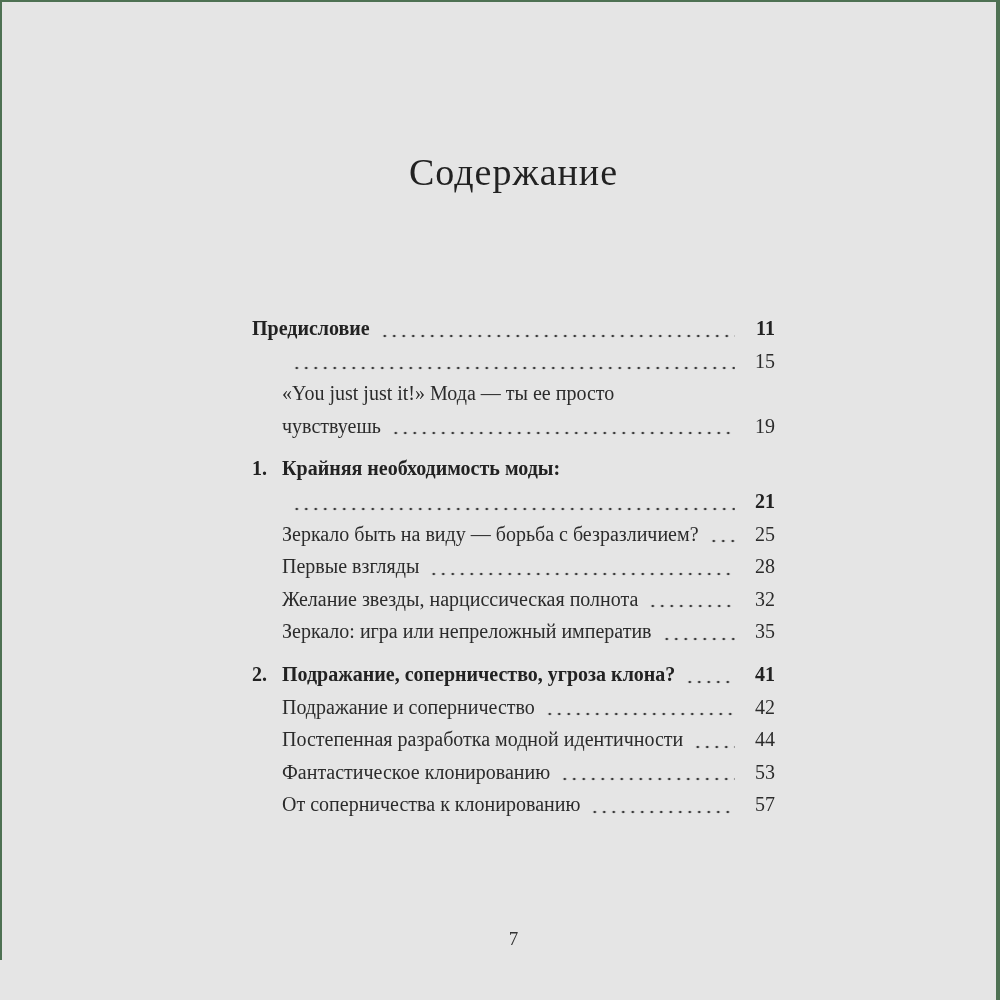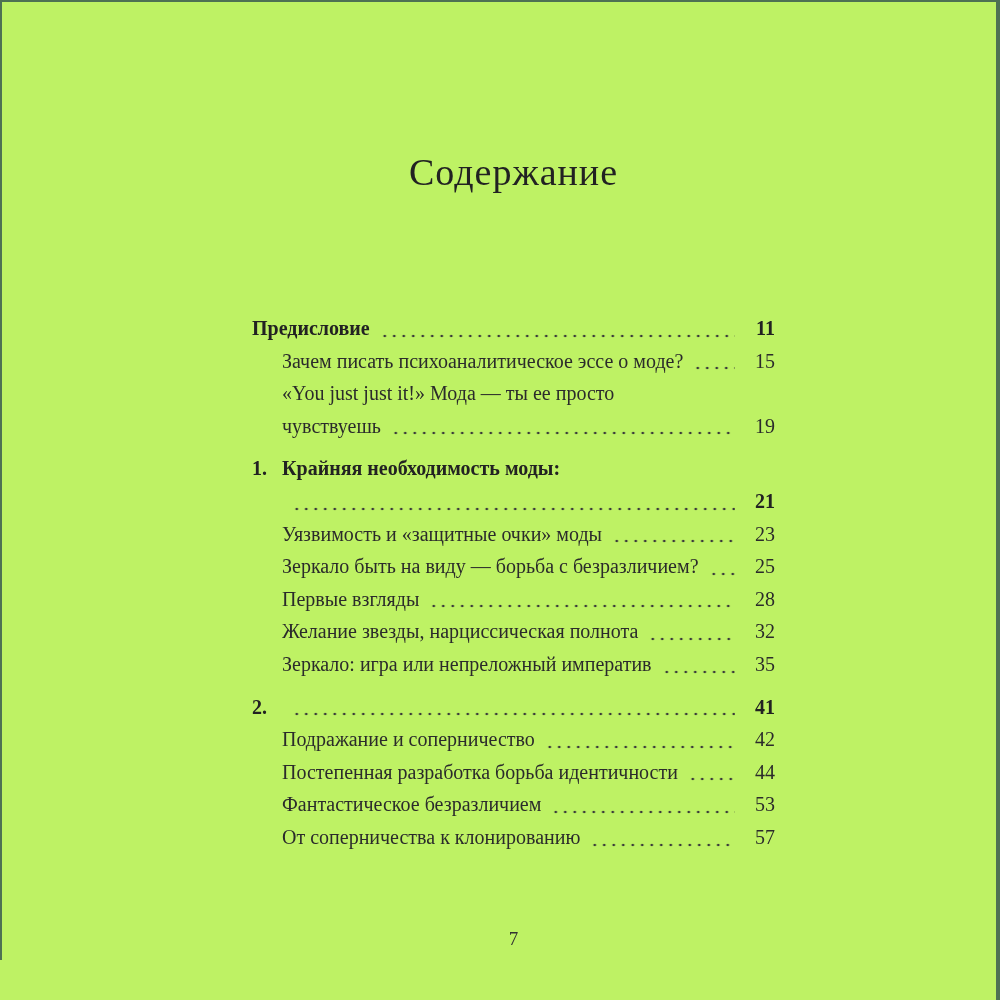--- a/index.html
+++ b/index.html
@@ -4,21 +4,21 @@
 <style>
   html, body {
     margin: 0;
     padding: 0;
     background: #ffffff;
   }
   .page {
     position: relative;
     width: 1000px;
     height: 1000px;
-    background: #bef264;
+    background: #e5e5e5;
     font-family: "Liberation Serif", "DejaVu Serif", serif;
     color: #2b2b2b;
     overflow: hidden;
   }
   .edge { position: absolute; }
   .edge-top   { top: 0; left: 0; right: 0; height: 2px; }
   .edge-left  { top: 0; left: 0; width: 2px; height: 96%; }
   .edge-right { top: 0; right: 0; width: 4px; height: 100%; }
 
   .title {
@@ -94,21 +94,20 @@
   <div class="toc">
   <div class="toc-row bold">
 
     <span class="toc-label">Предисловие</span>
     <span class="leader"></span>
     <span class="toc-page">11</span>
   </div>
 
   <div class="toc-row">
     <span class="toc-num"></span>
-    <span class="toc-label">Зачем писать психоаналитическое эссе о моде?</span>
     <span class="leader"></span>
     <span class="toc-page">15</span>
   </div>
 
   <div class="toc-row">
     <span class="toc-num"></span>
     <span class="toc-label">«You just just it!» Мода — ты ее просто</span>
 
   </div>
 
@@ -124,26 +123,20 @@
     <span class="toc-label">Крайняя необходимость моды:</span>
 
   </div>
 
   <div class="toc-row bold">
     <span class="toc-num"></span>
     <span class="leader"></span>
     <span class="toc-page">21</span>
   </div>
 
-  <div class="toc-row">
-    <span class="toc-num"></span>
-    <span class="toc-label">Уязвимость и «защитные очки» моды</span>
-    <span class="leader"></span>
-    <span class="toc-page">23</span>
-  </div>
 
   <div class="toc-row">
     <span class="toc-num"></span>
     <span class="toc-label">Зеркало быть на виду — борьба с безразличием?</span>
     <span class="leader"></span>
     <span class="toc-page">25</span>
   </div>
 
   <div class="toc-row">
     <span class="toc-num"></span>
@@ -162,42 +155,43 @@
   <div class="toc-row">
     <span class="toc-num"></span>
     <span class="toc-label">Зеркало: игра или непреложный императив</span>
     <span class="leader"></span>
     <span class="toc-page">35</span>
   </div>
 
 
   <div class="toc-row bold gap">
     <span class="toc-num">2.</span>
+    <span class="toc-label">Подражание, соперничество, угроза клона?</span>
     <span class="leader"></span>
     <span class="toc-page">41</span>
   </div>
 
   <div class="toc-row">
     <span class="toc-num"></span>
     <span class="toc-label">Подражание и соперничество</span>
     <span class="leader"></span>
     <span class="toc-page">42</span>
   </div>
 
   <div class="toc-row">
     <span class="toc-num"></span>
-    <span class="toc-label">Постепенная разработка борьба идентичности</span>
+    <span class="toc-label">Постепенная разработка модной идентичности</span>
     <span class="leader"></span>
     <span class="toc-page">44</span>
   </div>
 
 
   <div class="toc-row">
     <span class="toc-num"></span>
-    <span class="toc-label">Фантастическое безразличием</span>
+    <span class="toc-label">Фантастическое клонированию</span>
     <span class="leader"></span>
     <span class="toc-page">53</span>
   </div>
 
   <div class="toc-row">
     <span class="toc-num"></span>
     <span class="toc-label">От соперничества к клонированию</span>
     <span class="leader"></span>
     <span class="toc-page">57</span>
   </div>

